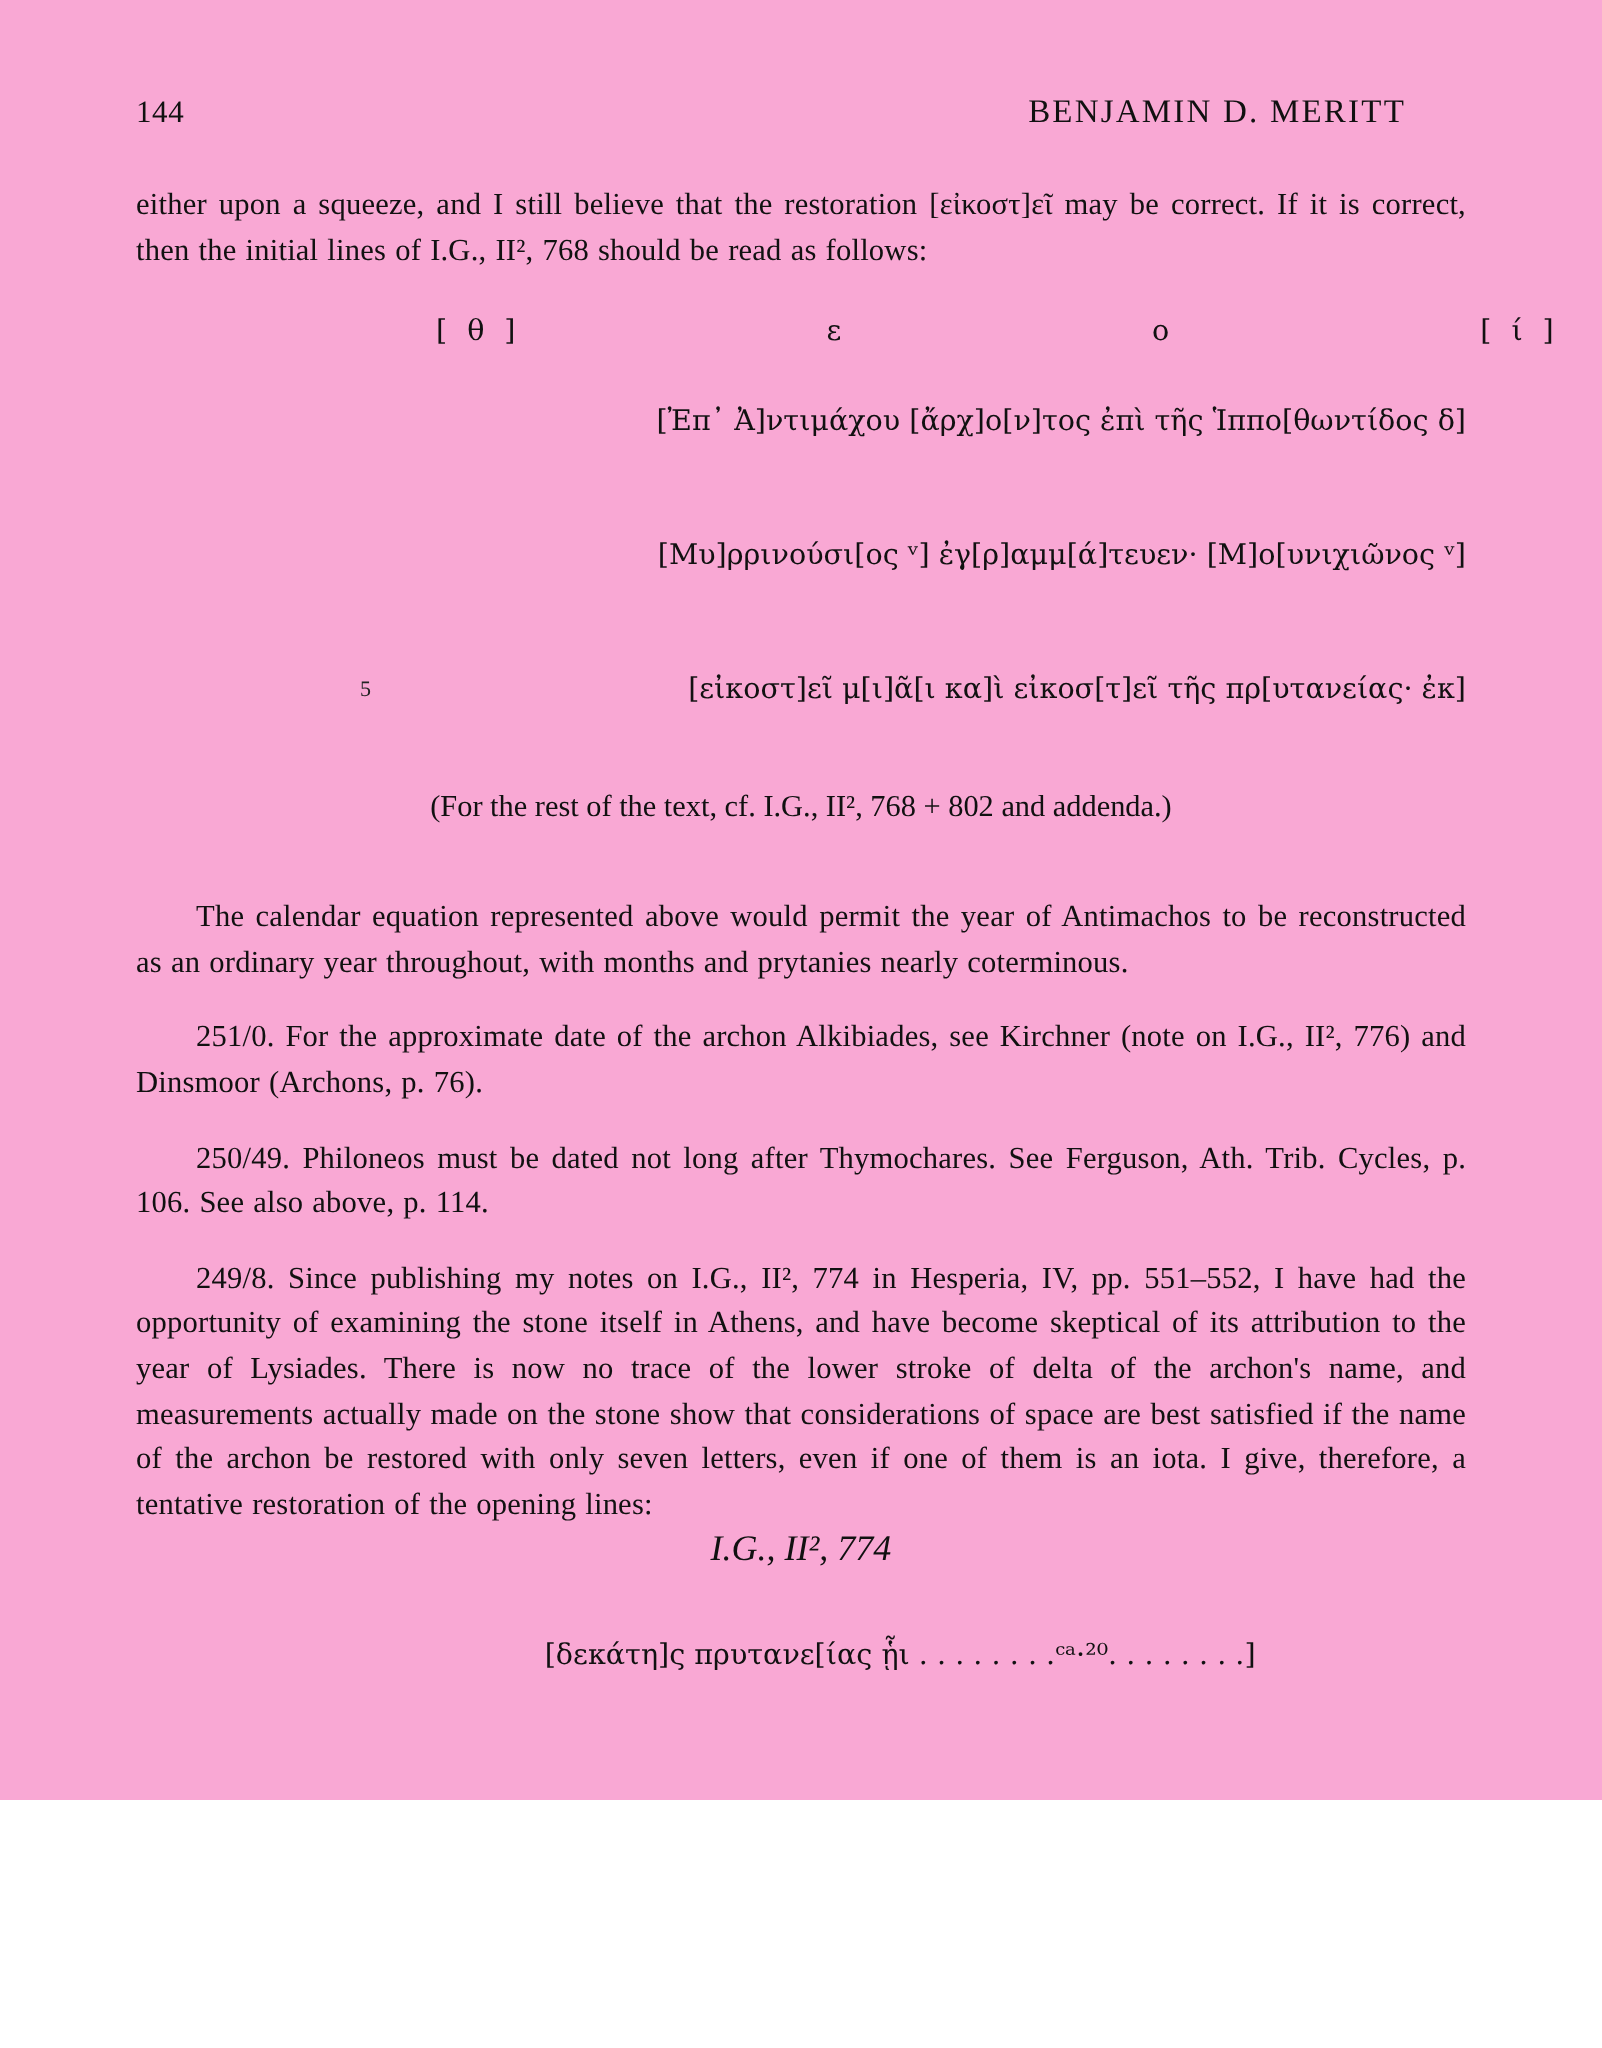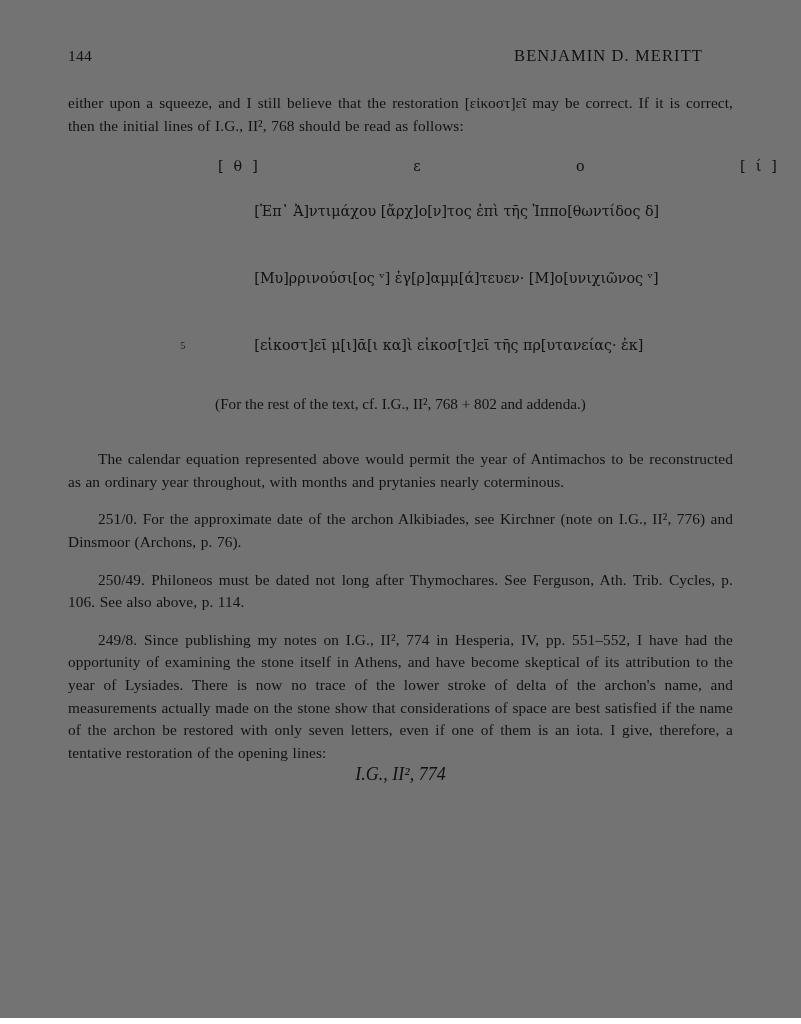--- a/index.html
+++ b/index.html
@@ -12,22 +12,22 @@
     height: 1024px;
     font-family: "Liberation Serif", serif;
     color: #111;
     position: relative;
     overflow: hidden;
   }
   .page {
     position: absolute;
     left: 0; top: 0;
     width: 801px;
-    height: 1018px;
-    background: #737373;
+    height: 900px;
+    background: #f9a8d4;
   }
   .content {
     position: absolute;
     left: 68px;
     top: 46px;
     width: 665px;
   }
   .header {
     display: flex;
     align-items: baseline;
@@ -59,20 +59,21 @@
     margin-top: 15px;
   }
   .i { font-style: italic; }
 
   
   .inscr {
     margin: 18px 0 0 0;
     font-size: 14.6px;
     line-height: 22.4px;
     position: relative;
+    text-align: right;
   }
   .inscr .line {
     position: relative;
     padding-left: 150px;
     white-space: pre;
     font-family: "DejaVu Serif", serif;
     font-size: 14.3px;
   }
   .inscr .line .lnum {
     position: absolute;
@@ -155,17 +156,20 @@
 
     <p class="body-text indent gap">251/0.  For the approximate date of the archon Alkibiades, see Kirchner (note on I.G., II², 776) and Dinsmoor (Archons, p. 76).</p>
 
     <p class="body-text indent gap">250/49.  Philoneos must be dated not long after Thymochares.  See Ferguson, Ath. Trib. Cycles, p. 106.  See also above, p. 114.</p>
 
     <p class="body-text indent gap">249/8.  Since publishing my notes on I.G., II², 774 in Hesperia, IV, pp. 551–552, I have had the opportunity of examining the stone itself in Athens, and have become skeptical of its attribution to the year of Lysiades.  There is now no trace of the lower stroke of delta of the archon's name, and measurements actually made on the stone show that considerations of space are best satisfied if the name of the archon be restored with only seven letters, even if one of them is an iota.  I give, therefore, a tentative restoration of the opening lines:</p>
 
     <div class="centered-title i">I.G., II², 774</div>
 
     <div class="inscr2">
+      <div class="line">
+        <span class="lnum"></span><span>[δεκάτη]ς πρυτανε[ίας ᾗι . . . . . . . .ᶜᵃ·²⁰. . . . . . . .]</span>
+      </div>
 
     </div>
 
   </div>
 </div>
 
 </body></html>

